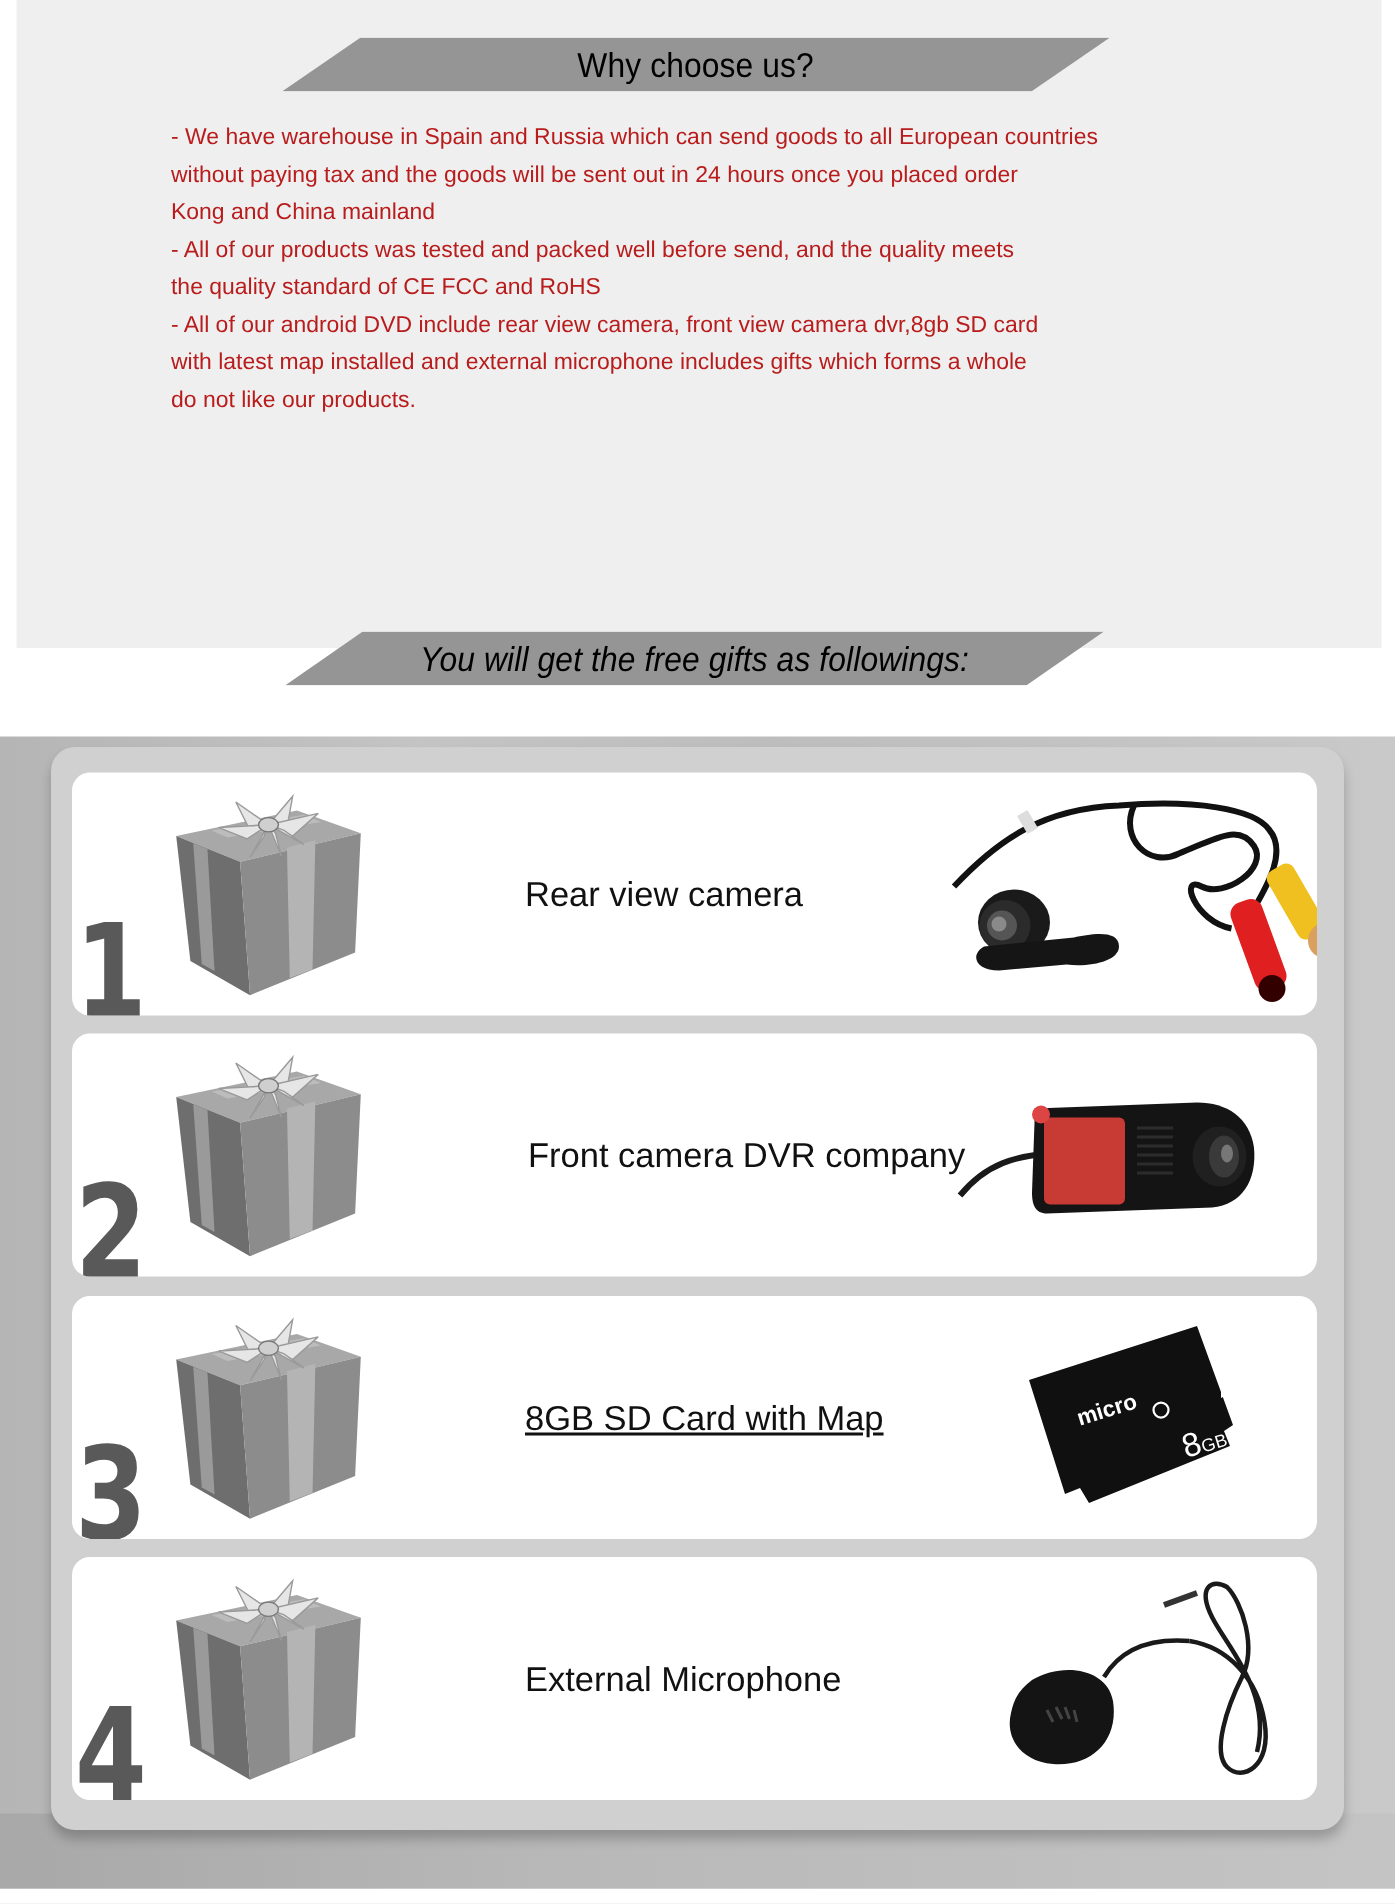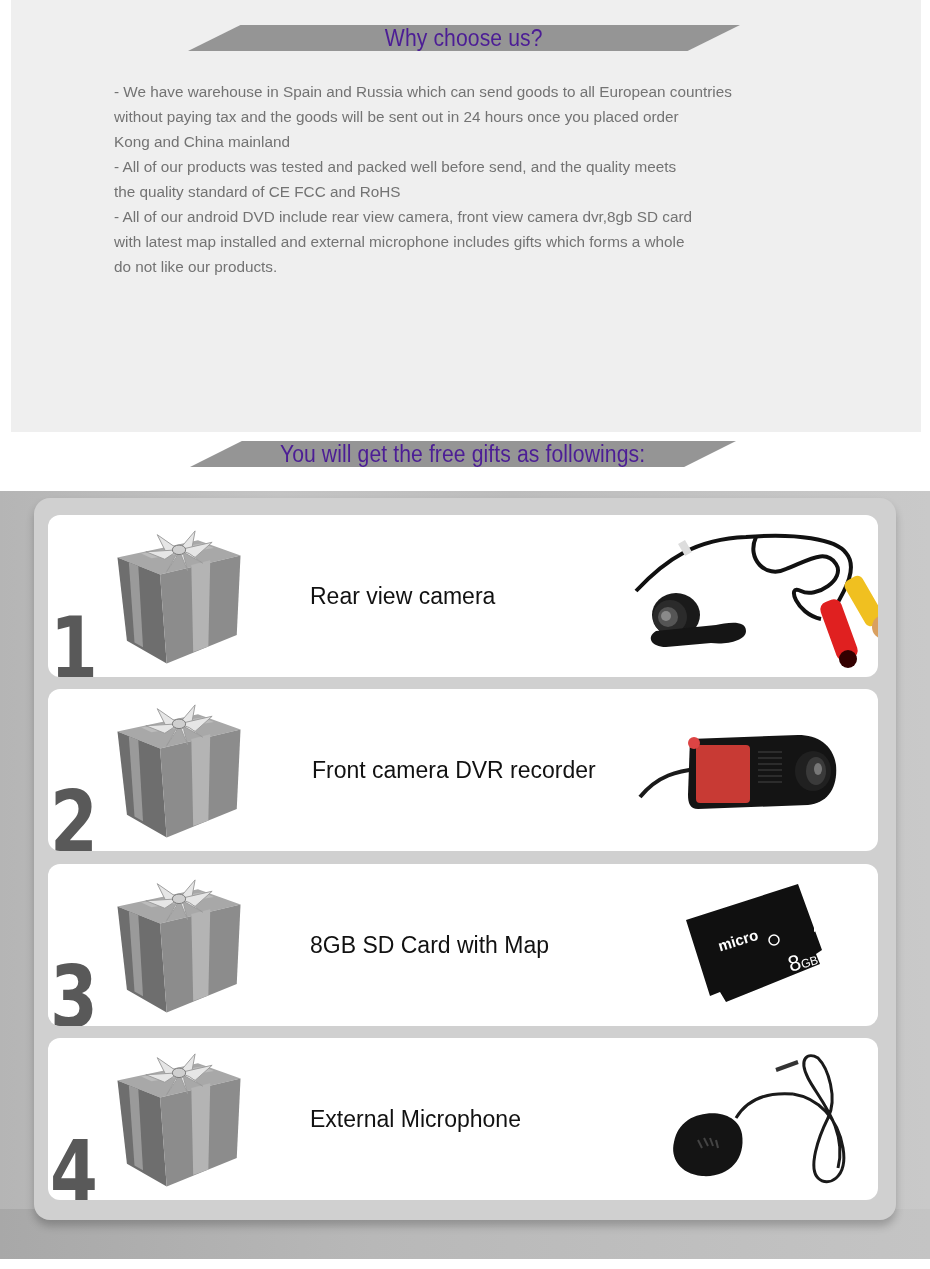--- a/index.html
+++ b/index.html
@@ -4,33 +4,33 @@
 <style>
   * { box-sizing: border-box; margin: 0; padding: 0; }
   html, body { width: 930px; height: 1269px; background: #ffffff; overflow: hidden; }
   body { position: relative; font-family: "Liberation Sans", sans-serif; }
 
   .why-panel {
     position: absolute; left: 11px; top: 0; width: 910px; height: 432px;
     background: #efefef;
   }
   .banner {
-    position: absolute; height: 26px;
+    position: absolute; height: 36px;
     background: #959595;
     clip-path: polygon(9.5% 0, 100% 0, 90.5% 100%, 0 100%);
     display: flex; align-items: center; justify-content: center;
-    color: #4c1d95; font-size: 23px; letter-spacing: 0.1px;
+    color: #000000; font-size: 23px; letter-spacing: 0.1px;
   }
   .banner.why { left: 188px; top: 25px; width: 552px; }
-  .banner.gifts { left: 190px; top: 441px; width: 546px; }
+  .banner.gifts { left: 190px; top: 421px; width: 546px; font-style: italic; }
   .banner span { transform: scaleX(0.92); display: inline-block; }
 
   .why-text {
     position: absolute; left: 114px; top: 79px; width: 700px;
-    font-size: 15.3px; line-height: 25px; color: #737373;
+    font-size: 15.3px; line-height: 25px; color: #b91c1c;
   }
   .why-text p { white-space: nowrap; }
 
   .gifts-bg {
     position: absolute; left: 0; top: 491px; width: 930px; height: 768px;
     background: linear-gradient(90deg, #b5b5b5 0%, #c4c4c4 30%, #bdbdbd 55%, #c9c9c9 100%);
   }
   .gifts-bg::after {
     content: ""; position: absolute; left: 0; right: 0; bottom: 0; height: 50px;
     background: linear-gradient(90deg, #a8a8a8, #b8b8b8 40%, #c4c4c4);
@@ -47,21 +47,21 @@
   .card .num {
     position: absolute; left: 2px; bottom: -14px;
     font-family: "DejaVu Sans", sans-serif; font-weight: bold;
     font-size: 86px; color: #595959; line-height: 1;
     transform: scaleX(0.8); transform-origin: left bottom;
   }
   .card .gift { position: absolute; left: 60px; top: 14px; width: 142px; height: 142px; }
   .card .label {
     position: absolute; top: 0; height: 100%;
     display: flex; align-items: center;
-    font-size: 23px; color: #111111;
+    font-size: 23px; color: #111111; margin-left: 40px;
   }
   .card .product { position: absolute; }
 </style>
 </head>
 <body>
 
 <div class="why-panel"></div>
 <div class="banner why">
   <span>Why choose us?</span>
 </div>
@@ -126,21 +126,21 @@
     <rect x="232" y="80" width="22" height="62" rx="8" fill="#e02020" transform="rotate(-20 243 111)"></rect>
     <ellipse cx="252" cy="140" rx="9" ry="9" fill="#300"></ellipse>
   </svg>
 </div>
 
 <div class="card" style="top:689px;">
   <svg class="gift" viewBox="0 0 150 150">
       <use href="#giftbox"></use>
     </svg>
   <div class="num">2</div>
-  <div class="label" style="left:264px;">Front camera DVR recorder</div>
+  <div class="label" style="left:264px;">Front camera DVR company</div>
   <svg class="product" style="left:590px; top:36px;" width="200" height="90" viewBox="0 0 200 90">
     <path d="M2,72 C20,50 40,46 60,44" stroke="#1a1a1a" stroke-width="4" fill="none"></path>
     <path d="M52,14 L160,10 C180,10 195,20 198,40 C200,62 190,78 170,80 L60,84 C52,84 50,78 50,70 Z" fill="#141414"></path>
     <rect x="58" y="20" width="54" height="58" rx="4" fill="#c83a34"></rect>
     <circle cx="56" cy="18" r="6" fill="#d44"></circle>
     <g fill="#2c2c2c">
       <rect x="120" y="26" width="24" height="2"></rect>
         <rect x="120" y="32" width="24" height="2"></rect>
       <rect x="120" y="38" width="24" height="2"></rect>
         <rect x="120" y="44" width="24" height="2"></rect>
@@ -151,21 +151,21 @@
     <ellipse cx="178" cy="46" rx="10" ry="14" fill="#3a3a3a"></ellipse>
     <ellipse cx="180" cy="44" rx="4" ry="6" fill="#777"></ellipse>
   </svg>
 </div>
 
 <div class="card" style="top:864px;">
   <svg class="gift" viewBox="0 0 150 150">
       <use href="#giftbox"></use>
     </svg>
   <div class="num">3</div>
-  <div class="label" style="left:262px;">8GB SD Card with Map</div>
+  <div class="label" style="left:262px;text-decoration:underline;">8GB SD Card with Map</div>
   <div class="product" style="left:632px; top:16px; width:160px; height:130px;">
     <svg width="160" height="130" viewBox="0 0 160 130" style="position:absolute;left:0;top:0">
       <path d="M6,40 L118,4 L142,70 L136,74 L140,84 L46,122 L40,112 L30,116 Z" fill="#101010"></path>
       <polygon points="134,44 142,48 134,52" fill="#fff"></polygon>
       <circle cx="94" cy="60" r="5" fill="none" stroke="#fff" stroke-width="1.5"></circle>
     </svg>
     <div style="position:absolute; left:36px; top:58px; color:#fff; font-weight:bold; font-size:15px; transform:rotate(-17deg); transform-origin:left top;">
       <span>micro</span>
     </div>
     <div style="position:absolute; left:108px; top:68px; color:#fff; transform:rotate(-17deg); white-space:nowrap;">

